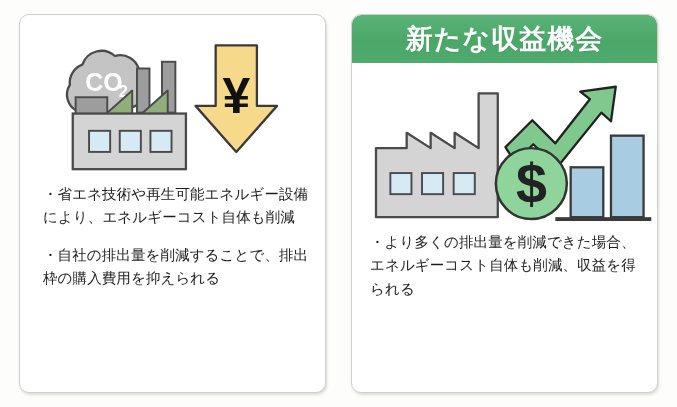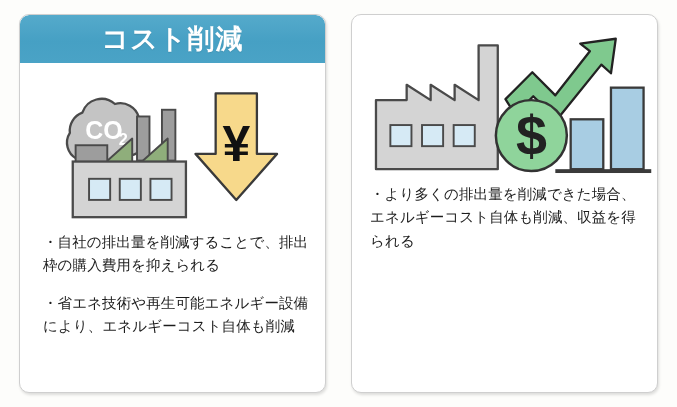--- a/index.html
+++ b/index.html
@@ -80,23 +80,20 @@
   .left-body .bullet { padding-left: 9px; }
   .left-body .bullet.b1 { padding-left: 9px; }
   .right-body .bullet { padding-left: 4px; }
 </style>
 </head>
 <body>
 
 <div class="board">
 
   <div class="card">
-    <div class="card-header blue">
-      <span class="card-title">コスト削減</span>
-    </div>
 
     <div class="card-art">
       <svg width="100%" height="152" viewBox="0 0 318 152" xmlns="http://www.w3.org/2000/svg">
 
         <g>
           <path d="M52 57 a20 20 0 0 1 13 -21 a21 21 0 0 1 34 -9 a20 20 0 0 1 25 14
                    a18 18 0 0 1 7 24 a19 19 0 0 1 -18 16 a17 17 0 0 1 -9 16
                    a17 17 0 0 1 -24 -4 a19 19 0 0 1 -21 -9 a19 19 0 0 1 -7 -27 z" fill="#C4C4C4" stroke="#4a4a4a" stroke-width="2.4" stroke-linejoin="round"></path>
           <text x="68" y="63" font-family="Liberation Sans, sans-serif" font-size="26" font-weight="bold" fill="#ffffff">CO</text>
           <text x="103" y="70" font-family="Liberation Sans, sans-serif" font-size="17" font-weight="bold" fill="#ffffff">2</text>
@@ -123,26 +120,29 @@
         </g>
 
         <g>
           <path d="M204 16 L247 16 L247 79 L268 79 L225.5 127 L183 79 L204 79 Z" fill="#F7D98B" stroke="#3a3a3a" stroke-width="2.4" stroke-linejoin="round"></path>
           <text x="225.5" y="86" text-anchor="middle" font-family="Liberation Sans, sans-serif" font-size="52" font-weight="bold" fill="#111111">¥</text>
         </g>
       </svg>
     </div>
 
     <div class="card-body left-body">
+      <p class="bullet b2">・省エネ技術や再生可能エネルギー設備により、エネルギーコスト自体も削減</p>
       <p class="bullet b1">・自社の排出量を削減することで、排出枠の購入費用を抑えられる</p>
-      <p class="bullet b2">・省エネ技術や再生可能エネルギー設備により、エネルギーコスト自体も削減</p>
     </div>
   </div>
 
   <div class="card">
+    <div class="card-header green">
+      <span class="card-title">新たな収益機会</span>
+    </div>
 
     <div class="card-art">
       <svg width="100%" height="152" viewBox="0 0 318 152" xmlns="http://www.w3.org/2000/svg">
 
         <g>
           <path d="M25 145 L25 73 L57 73 L57 57 L82 73 L82 57 L107 73 L107 57 L132 73
                    L132 16 L152 16 L152 145 Z" fill="#D4D4D4" stroke="#4a4a4a" stroke-width="2.4" stroke-linejoin="round"></path>
           <g>
             <rect x="40" y="99" width="22" height="22" fill="#D6EAF5" stroke="#4a4a4a" stroke-width="2"></rect>
             <rect x="73" y="99" width="22" height="22" fill="#D6EAF5" stroke="#4a4a4a" stroke-width="2"></rect>

